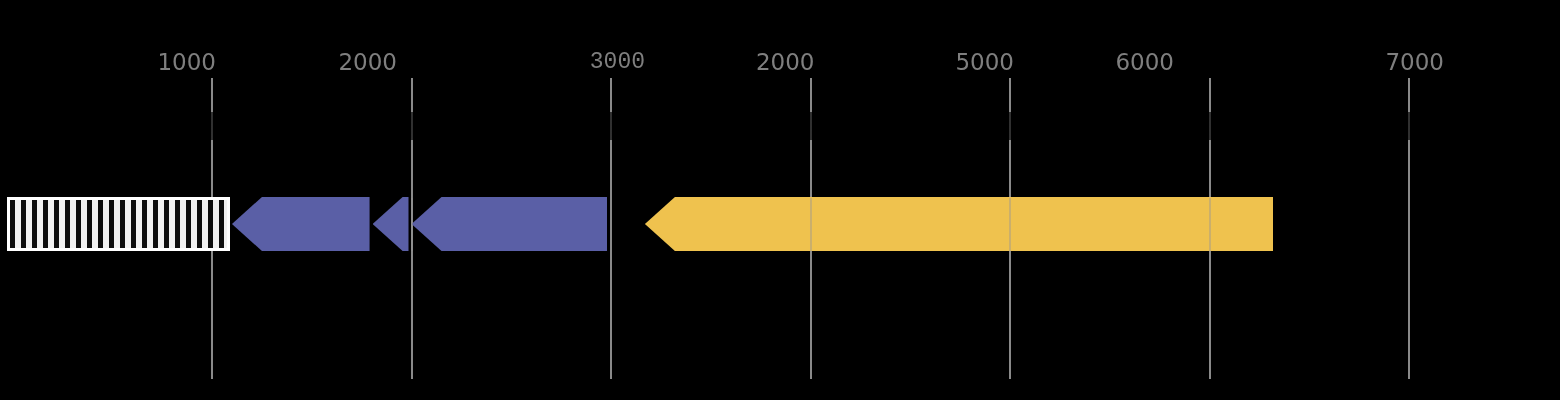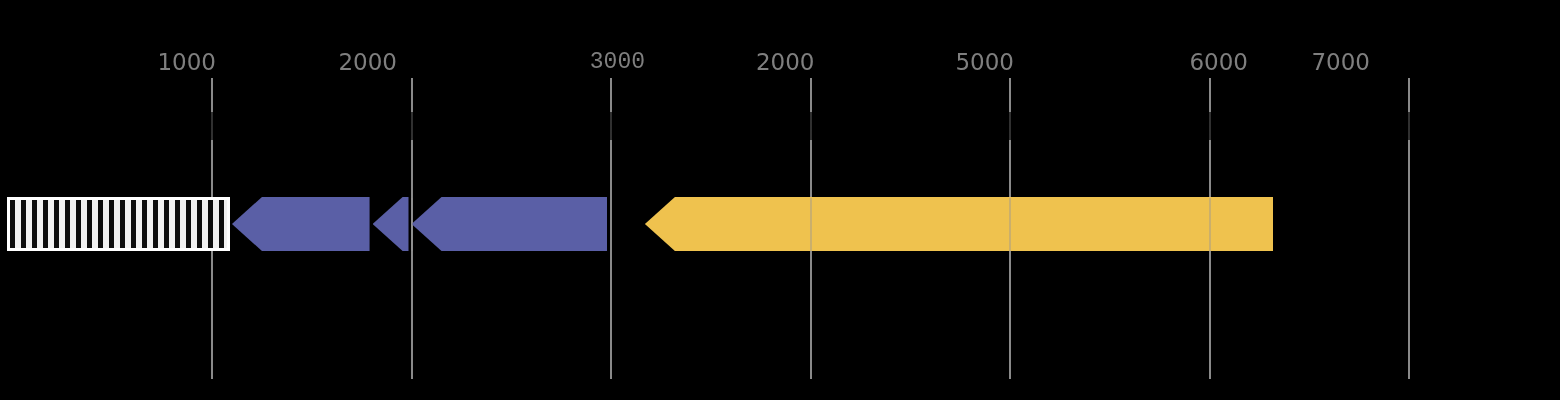--- a/index.html
+++ b/index.html
@@ -53,23 +53,23 @@
     <div class="tick-label" style="left: 116px;">1000</div>
     <div class="gridline" style="left: 410.5px;"></div>
     <div class="tick-label" style="left: 297px;">2000</div>
     <div class="gridline" style="left: 610px;"></div>
     <div class="tick-label" style="left: 545px; font-family: Liberation Mono, monospace;">3000</div>
     <div class="gridline" style="left: 809.5px;"></div>
     <div class="tick-label" style="left: 714.5px;">2000</div>
     <div class="gridline" style="left: 1009px;"></div>
     <div class="tick-label" style="left: 914px;">5000</div>
     <div class="gridline" style="left: 1208.5px;"></div>
-    <div class="tick-label" style="left: 1148px;">6000</div>
+    <div class="tick-label" style="left: 1074px;">6000</div>
     <div class="gridline" style="left: 1408px;"></div>
-    <div class="tick-label" style="left: 1270px;">7000</div>
+    <div class="tick-label" style="left: 1344px;">7000</div>
     <div class="feature hatched" style="left: 6.515px; width: 223.44px; border-color: rgb(255, 255, 255); background: repeating-linear-gradient(90deg, rgb(13, 13, 13) 0px, rgb(13, 13, 13) 5px, rgb(241, 241, 241) 5px, rgb(241, 241, 241) 11px);"></div>
     <div class="feature" style="left: 231.95px; width: 137.655px; background: rgb(90, 95, 166); clip-path: polygon(0px 50%, 30px 0px, 100% 0px, 100% 100%, 30px 100%);"></div>
     <div class="feature" style="left: 372.597px; width: 35.91px; background: rgb(90, 95, 166); clip-path: polygon(0px 50%, 30px 0px, 100% 0px, 100% 100%, 30px 100%);"></div>
     <div class="feature" style="left: 411.5px; width: 195.51px; background: rgb(90, 95, 166); clip-path: polygon(0px 50%, 30px 0px, 100% 0px, 100% 100%, 30px 100%);"></div>
     <div class="feature" style="left: 644.915px; width: 628.425px; background: rgb(239, 194, 78); clip-path: polygon(0px 50%, 30px 0px, 100% 0px, 100% 100%, 30px 100%);"></div>
     <div class="overlay-tick" style="left: 410.5px;"></div>
     <div class="overlay-tick" style="left: 809.5px;"></div>
     <div class="overlay-tick" style="left: 1009px;"></div>
     <div class="overlay-tick" style="left: 1208.5px;"></div>
   </div>

